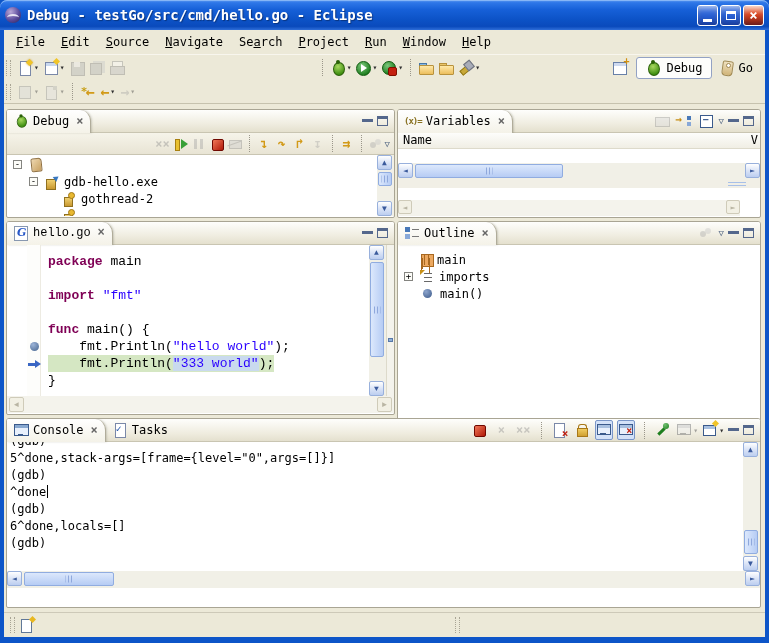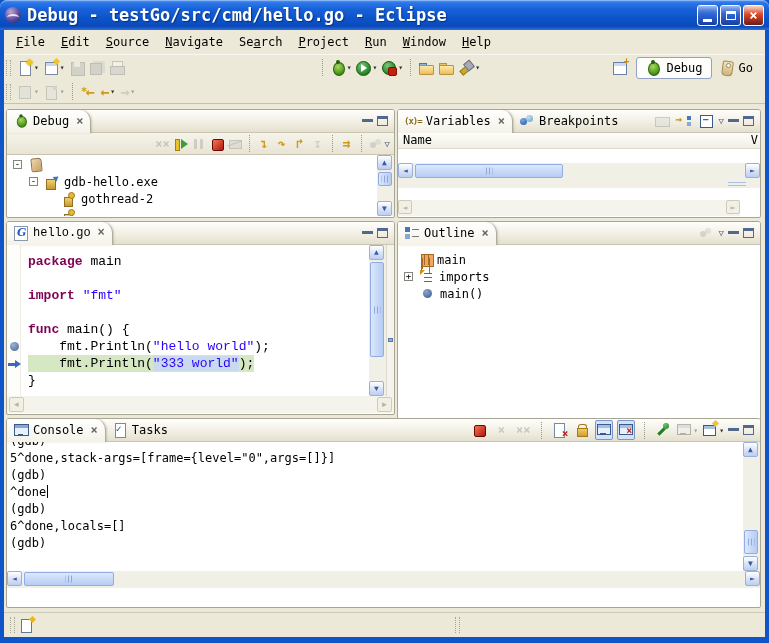--- a/index.html
+++ b/index.html
@@ -3,21 +3,21 @@
 <meta charset="utf-8">
 <style>
   html,body{margin:0;padding:0;background:#555;}
   *{box-sizing:border-box;}
   .win{position:relative;width:769px;height:643px;background:#0D55C8;overflow:hidden;
        font-family:"DejaVu Sans Mono",monospace;font-size:12px;color:#000;}
   
   .titlebar{position:absolute;left:0;top:0;right:0;height:30px;border-radius:7px 7px 0 0;
     background:linear-gradient(180deg,#5E9AF0 0%,#2E77E8 9%,#1660D8 32%,#0C52C6 66%,#0A4ABC 88%,#2F6ED8 100%);
     display:flex;align-items:center;padding:0 5px;box-shadow:inset 0 1px 0 #86B6F6;}
-  .title-text{color:#fff;font-weight:bold;font-size:17px;margin-left:6px;text-shadow:1px 1px 1px #09337E;white-space:nowrap;}
+  .title-text{color:#fff;font-weight:bold;font-size:14px;margin-left:6px;text-shadow:1px 1px 1px #09337E;white-space:nowrap;}
   .winbtns{margin-left:auto;display:flex;gap:2px;}
   .wbtn{width:21px;height:21px;border-radius:3px;border:1px solid #fff;display:flex;align-items:center;justify-content:center;
     color:#fff;font-weight:bold;font-size:14px;
     box-shadow:inset 0 -7px 8px -4px rgba(0,0,60,.5), inset 0 6px 7px -4px rgba(255,255,255,.8);}
   .wbtn.bmin,.wbtn.bmax{background:#2A63D8;}
   .wbtn.bclose{background:linear-gradient(180deg,#F09A78,#DD4621 45%,#AE2E0C);}
   .wbtn i{display:block;}
   .wbtn.bmin i{width:9px;height:3px;background:#fff;margin-top:10px;}
   .wbtn.bmax i{width:10px;height:9px;border:1px solid #fff;border-top:3px solid #fff;}
   .ic-eclipse{width:16px;height:16px;border-radius:50%;flex:none;
@@ -378,24 +378,20 @@
       </div>
     </div>
 
     <div class="panel" style="left:393px;top:5px;width:364px;height:109px;">
       <div class="vhead">
         <div class="tab active">
           <span class="vartab-glyph">(x)=</span>
           <span>Variables</span>
           <span class="tclose">×</span>
         </div>
-        <div class="tab">
-          <span class="ic ic-bkpts"></span>
-          <span>Breakpoints</span>
-        </div>
         <span class="vtools">
           <span class="vbtn dis">
               <span class="ic ic-showtype"></span>
             </span>
           <span class="vbtn">
               <span class="ic ic-logical"></span>
             </span>
           <span class="vbtn">
               <span class="ic ic-collapse"></span>
             </span>
@@ -430,21 +426,21 @@
         <div class="tab active">
           <span class="ic ic-go"></span>
           <span>hello.go</span>
           <span class="tclose">×</span>
         </div>
         <span class="vtools">
           <span class="vmin"></span>
           <span class="vmax"></span>
         </span>
       </div>
-      <div style="position:relative;height:151px;overflow:hidden;">
+      <div style="position:relative;height:151px;overflow:hidden;margin-left:20px;">
         <div class="gutter" id="editor-gutter">
             <span class="bkpt" style="top: 97px;"></span>
             <span class="iptr" style="top: 114px;"></span>
           </div>
         <div id="editor-code" style="position:absolute;left:15px;top:0;right:26px;bottom:0;padding-top:8px;padding-left:6px;">
             <div class="cline"><span class="txt"><span class="kw">package</span><span class="pl"> main</span></span></div>
             <div class="cline"><span class="txt"></span></div>
             <div class="cline"><span class="txt"><span class="kw">import</span><span class="pl"> </span><span class="str">"fmt"</span></span></div>
             <div class="cline"><span class="txt"></span></div>
             <div class="cline"><span class="txt"><span class="kw">func</span><span class="pl"> main() {</span></span></div>

